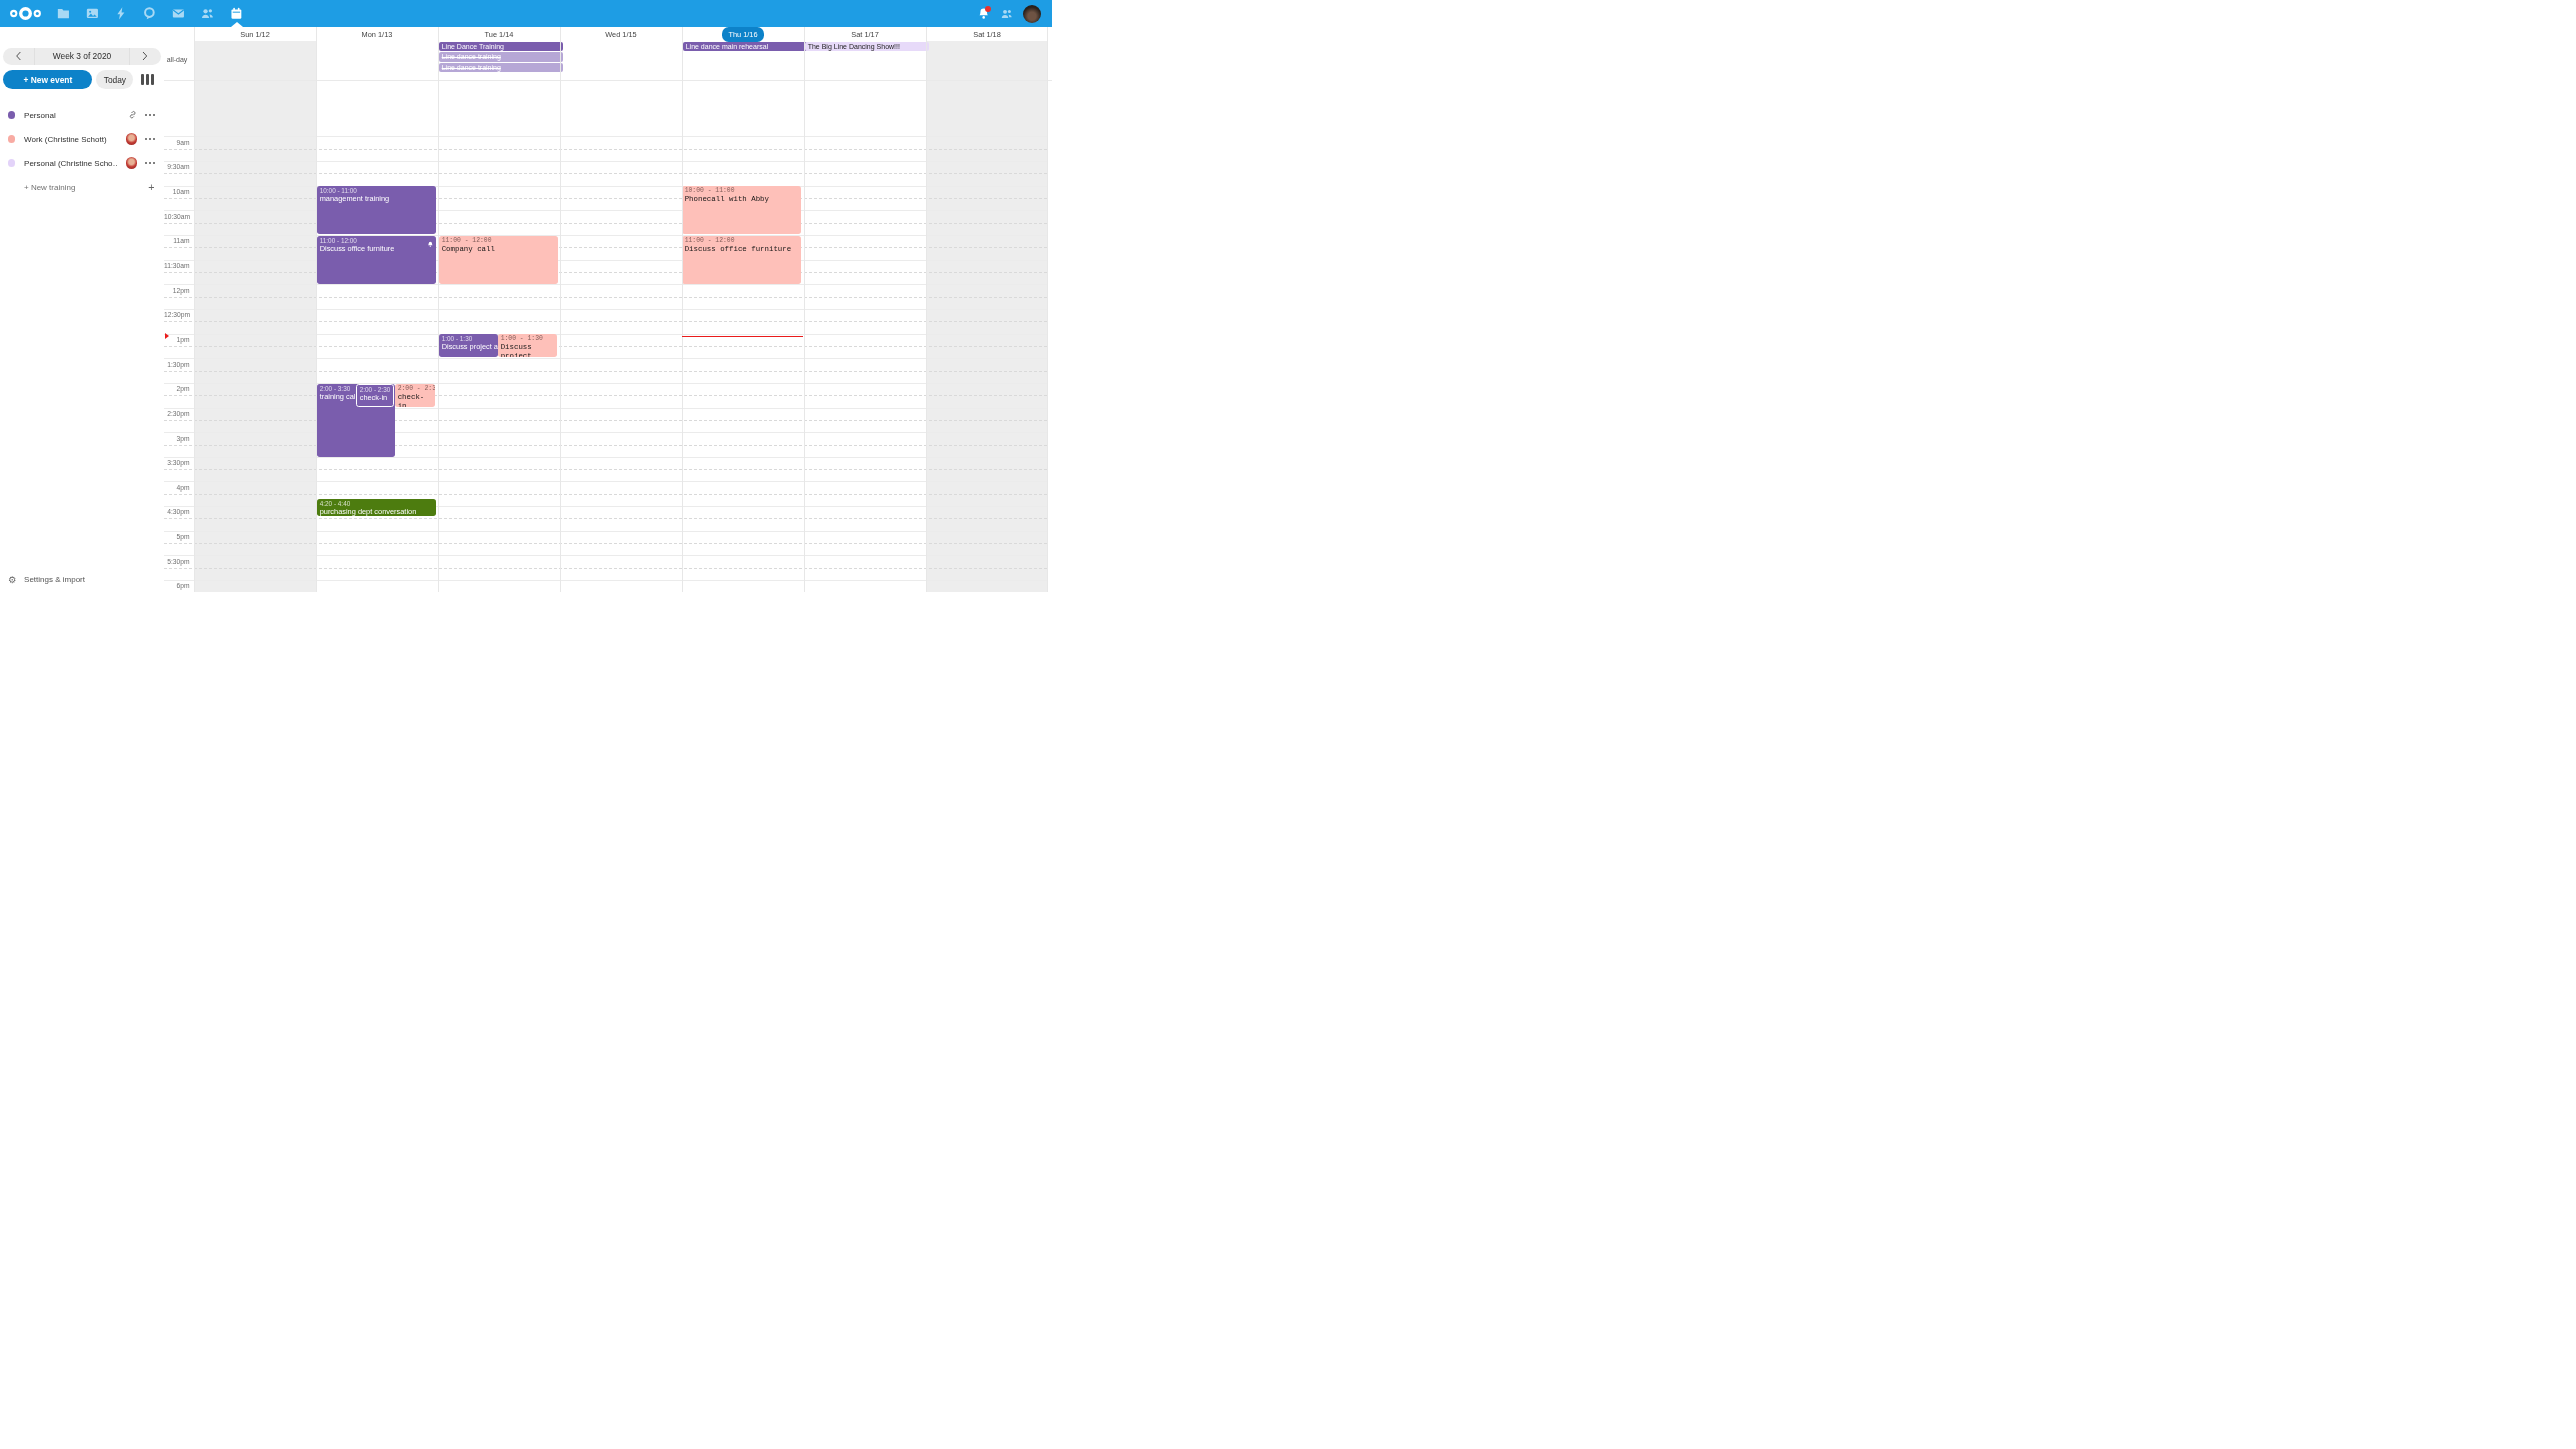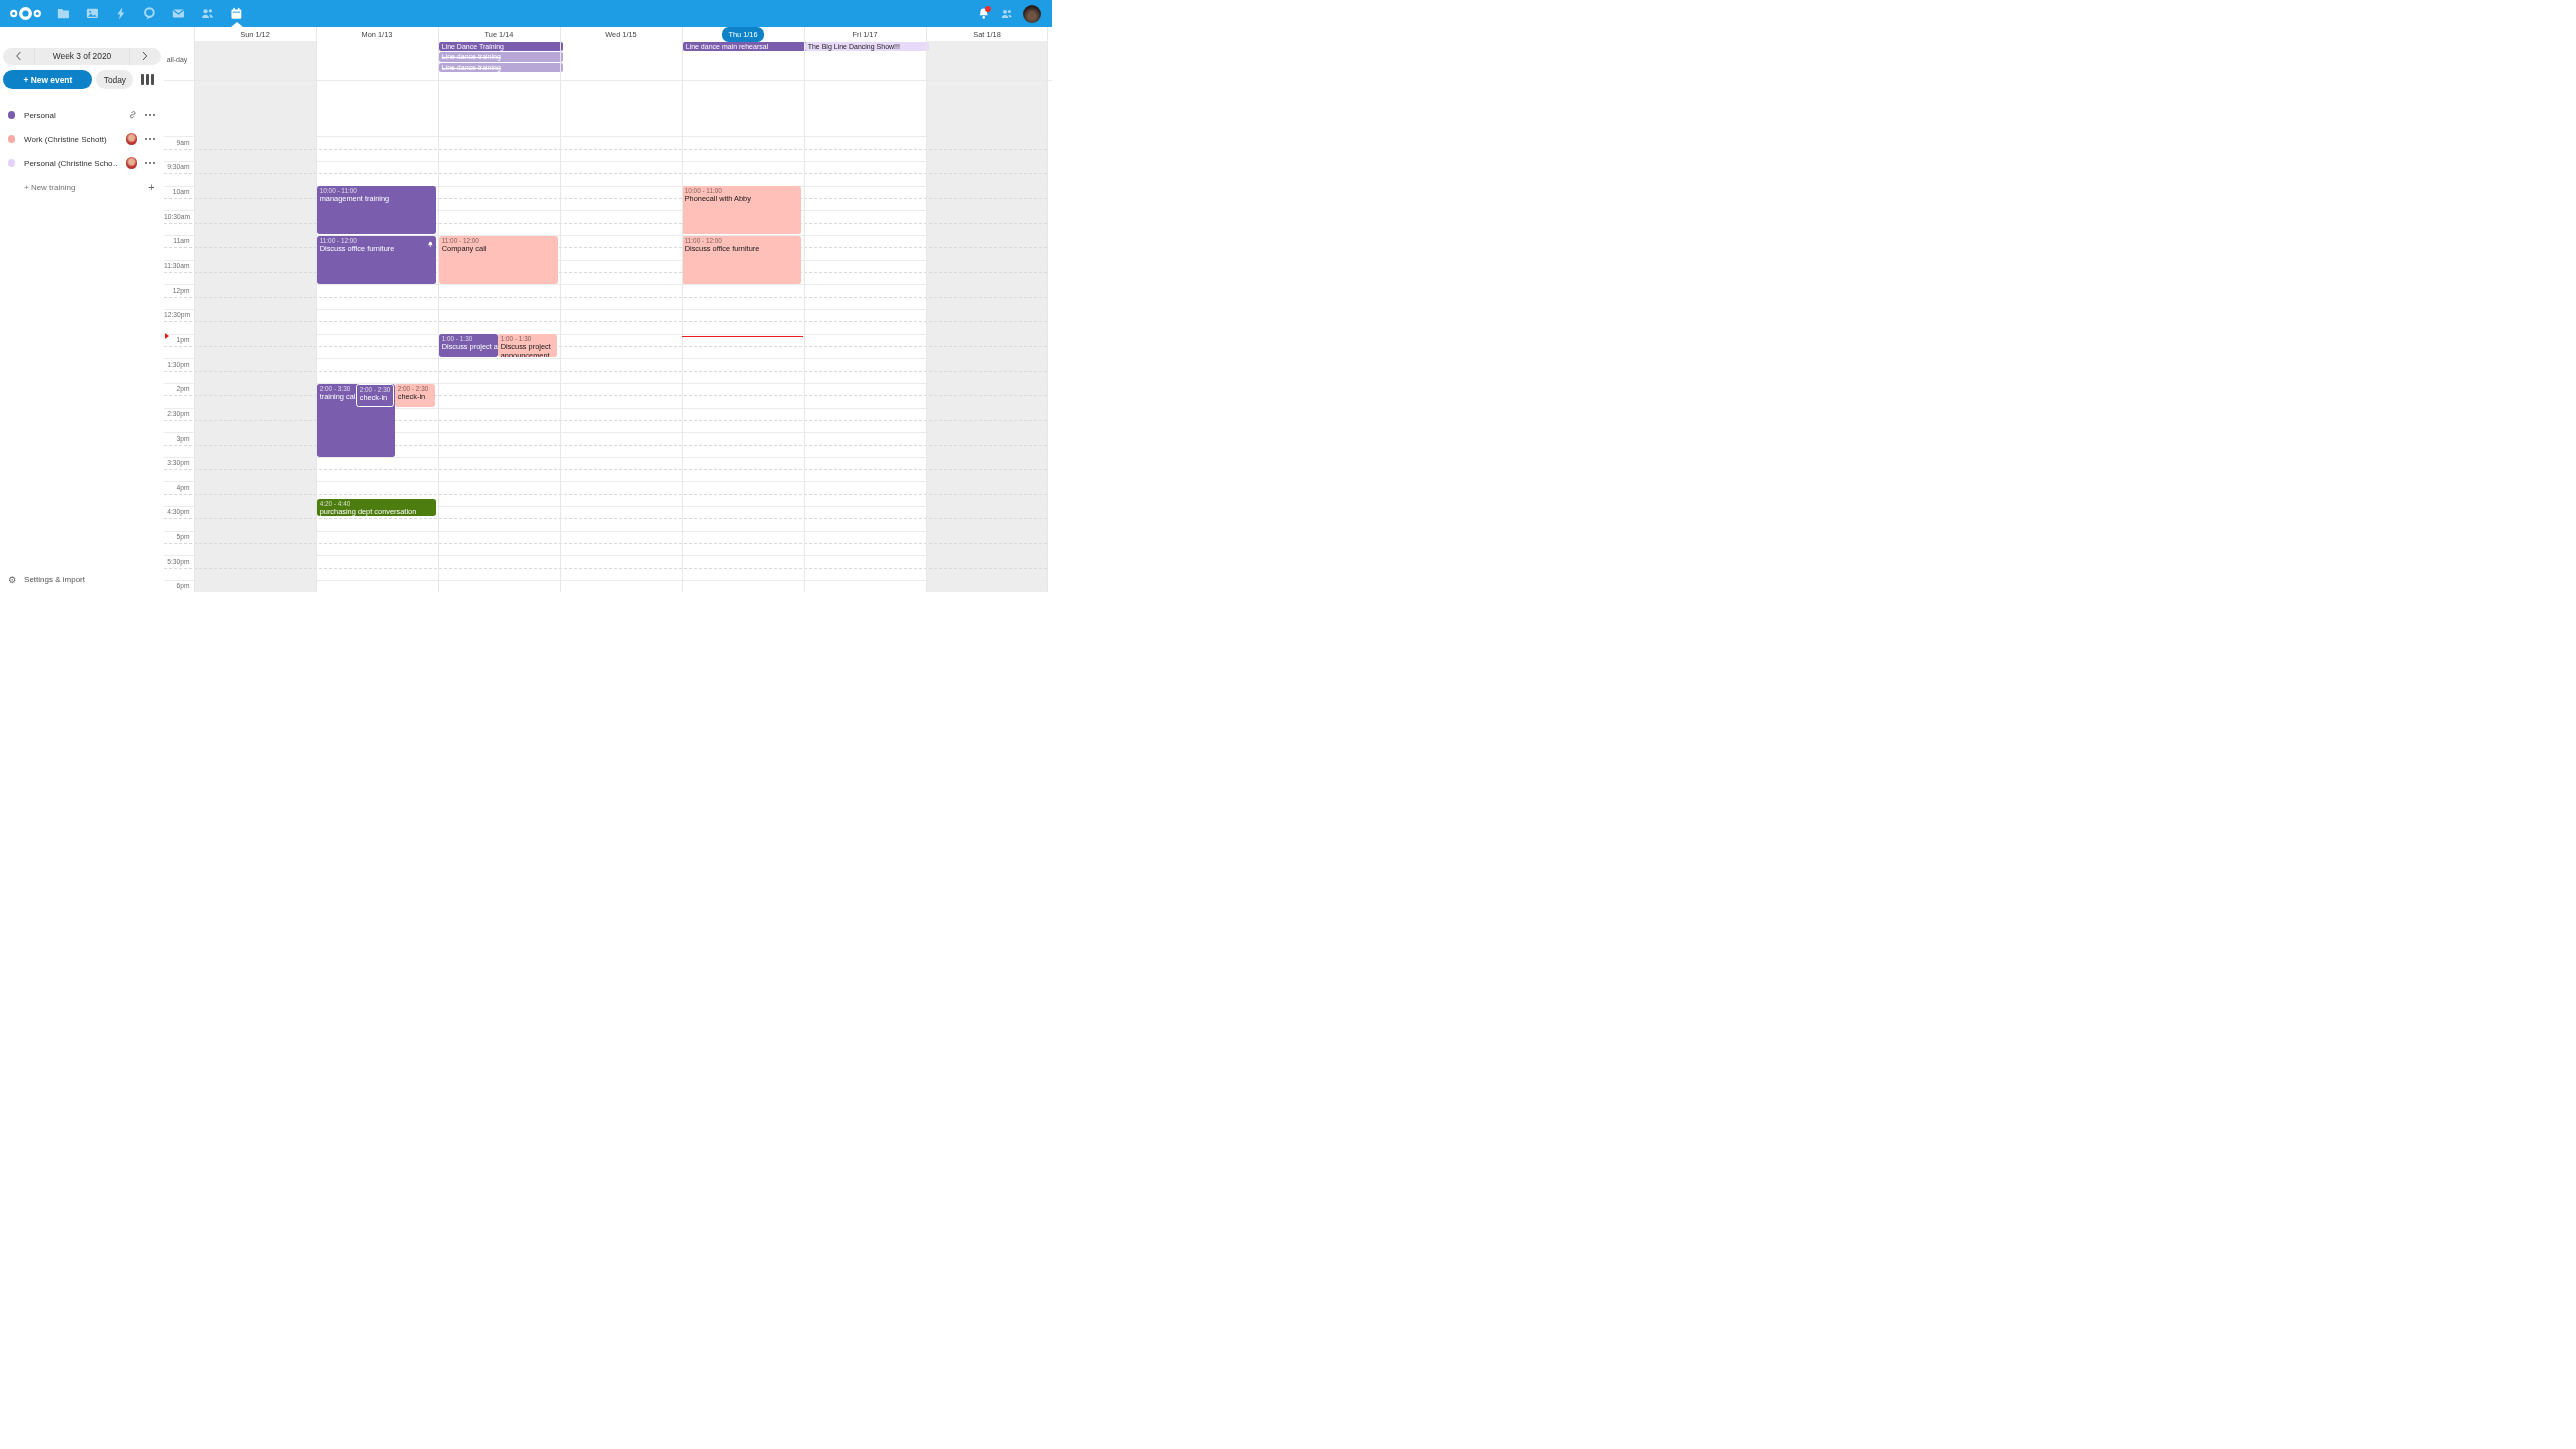--- a/index.html
+++ b/index.html
@@ -66,21 +66,21 @@
   .ade.declined{color:#fff;text-decoration:line-through;}
   #grid{position:absolute;left:0;right:0;top:54px;bottom:0;}
   .hline{position:absolute;left:0;width:883px;height:0;border-top:0.7px solid #ebebeb;}
   .hline.dashed{border-top:0.7px dashed #d9d9d9;}
   .tlabel{position:absolute;left:0;width:25.5px;text-align:right;font-size:6.7px;color:#6f6f6f;height:10px;line-height:10px;}
   .ev{position:absolute;border-radius:2.7px;padding:1.3px 2.7px;overflow:hidden;cursor:pointer;box-sizing:border-box;}
   .ev .t{display:block;font-size:6.4px;line-height:8px;white-space:nowrap;}
   .ev .n{display:block;font-size:7.4px;line-height:8.7px;}
   .ev.dark{color:#fff;}
   .ev.dark .t{color:rgba(255,255,255,.78);}
-  .ev.light{color:#161616;}
+  .ev.light{color:#161616;font-family:Liberation Mono, monospace;}
   .ev.light .t{color:rgba(40,20,20,.6);}
   .ev .n.nowrap{white-space:nowrap;}
   .ev.outlined{border:0.7px solid #fff;}
   .bellwrap{position:absolute;top:2px;right:2.7px;}
   #nowline{position:absolute;height:1.3px;background:#ea1c1c;z-index:30;}
   #nowarrow{position:absolute;width:0;height:0;z-index:30;
             border-top:3.4px solid transparent;border-bottom:3.4px solid transparent;border-left:4.7px solid #ea1c1c;}
 </style>
 </head>
 <body>
@@ -240,21 +240,21 @@
         <div class="dayhead" style="left: 274px; width: 122px;">
           <span>Tue 1/14</span>
         </div>
         <div class="dayhead" style="left: 396px; width: 122px;">
           <span>Wed 1/15</span>
         </div>
         <div class="dayhead" style="left: 518px; width: 122px;">
           <span class="pill" style="background: rgb(13, 130, 201);">Thu 1/16</span>
         </div>
         <div class="dayhead" style="left: 640px; width: 122px;">
-          <span>Fri 1/17</span>
+          <span>Sat 1/17</span>
         </div>
         <div class="dayhead" style="left: 762px; width: 122px;">
           <span>Sat 1/18</span>
         </div>
       </div>
     <div id="allday">
       <span id="allday-label">all-day</span>
     <div class="wkend" style="left: 30px; width: 122px; top: 0px; bottom: 0px;"></div>
         <div class="wkend" style="left: 762px; width: 122px; top: 0px; bottom: 0px;"></div>
         <div class="ade dark" style="background: rgb(122, 93, 173); left: 275px; width: 119px; top: 0.7px;">Line Dance Training</div>

